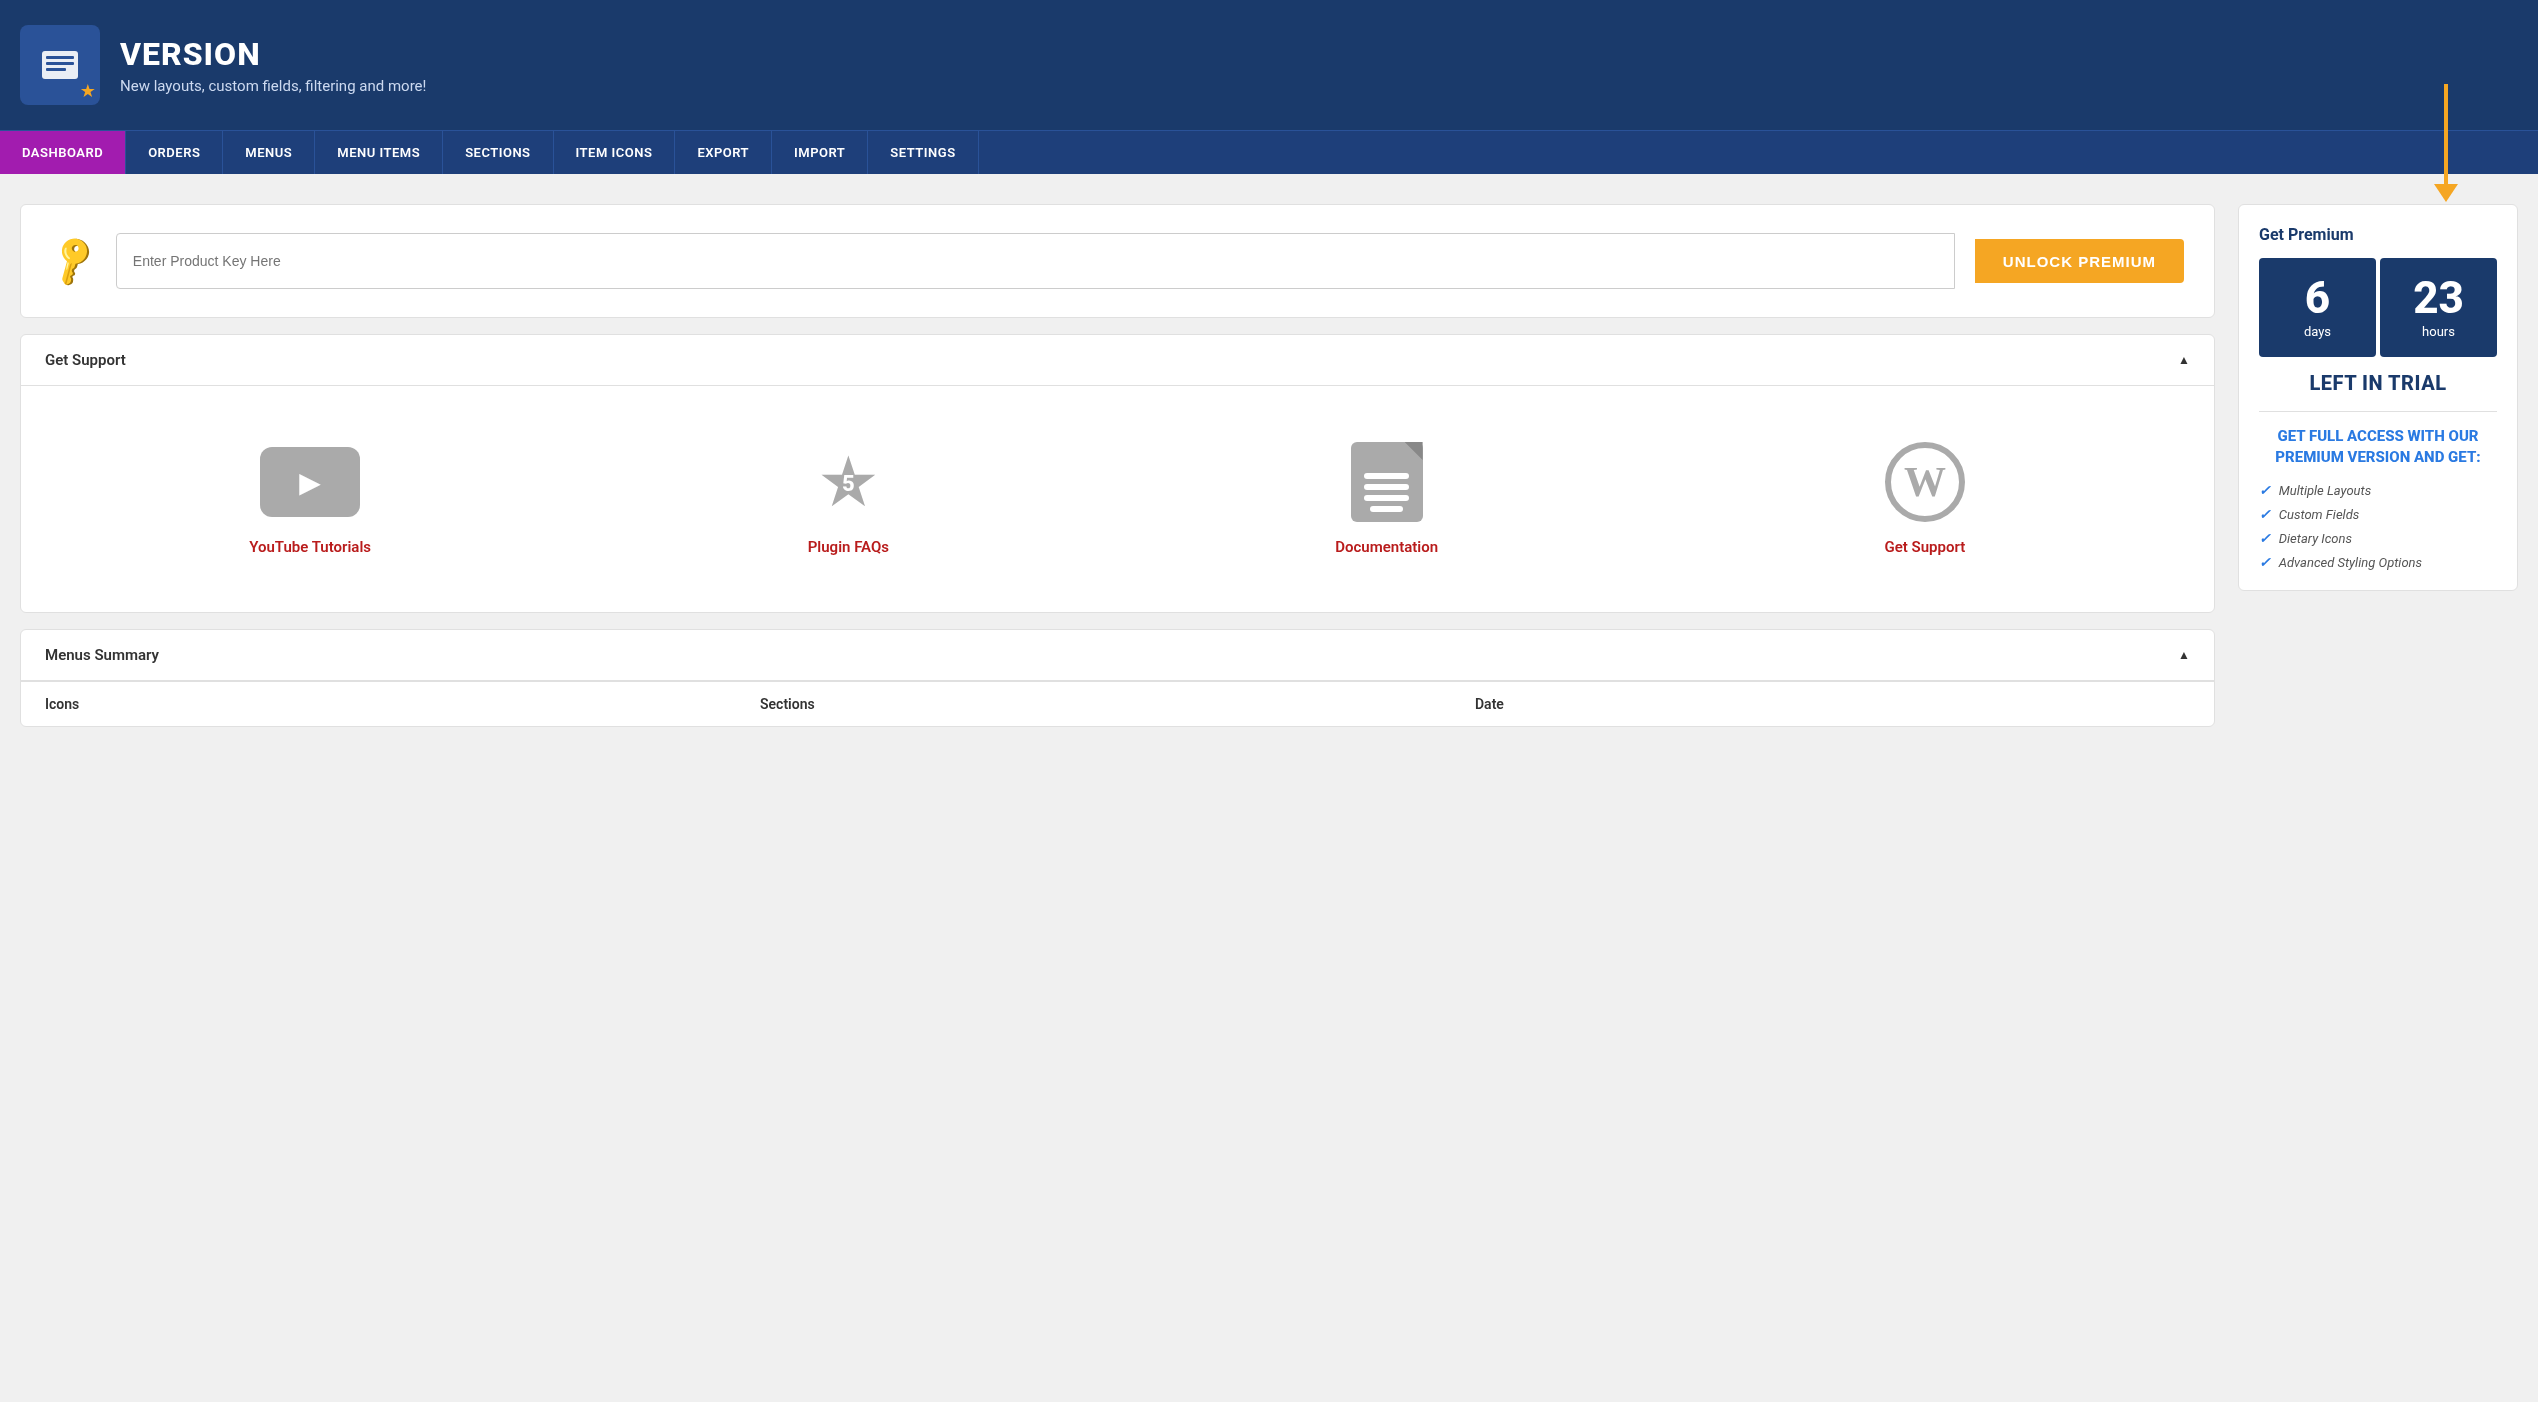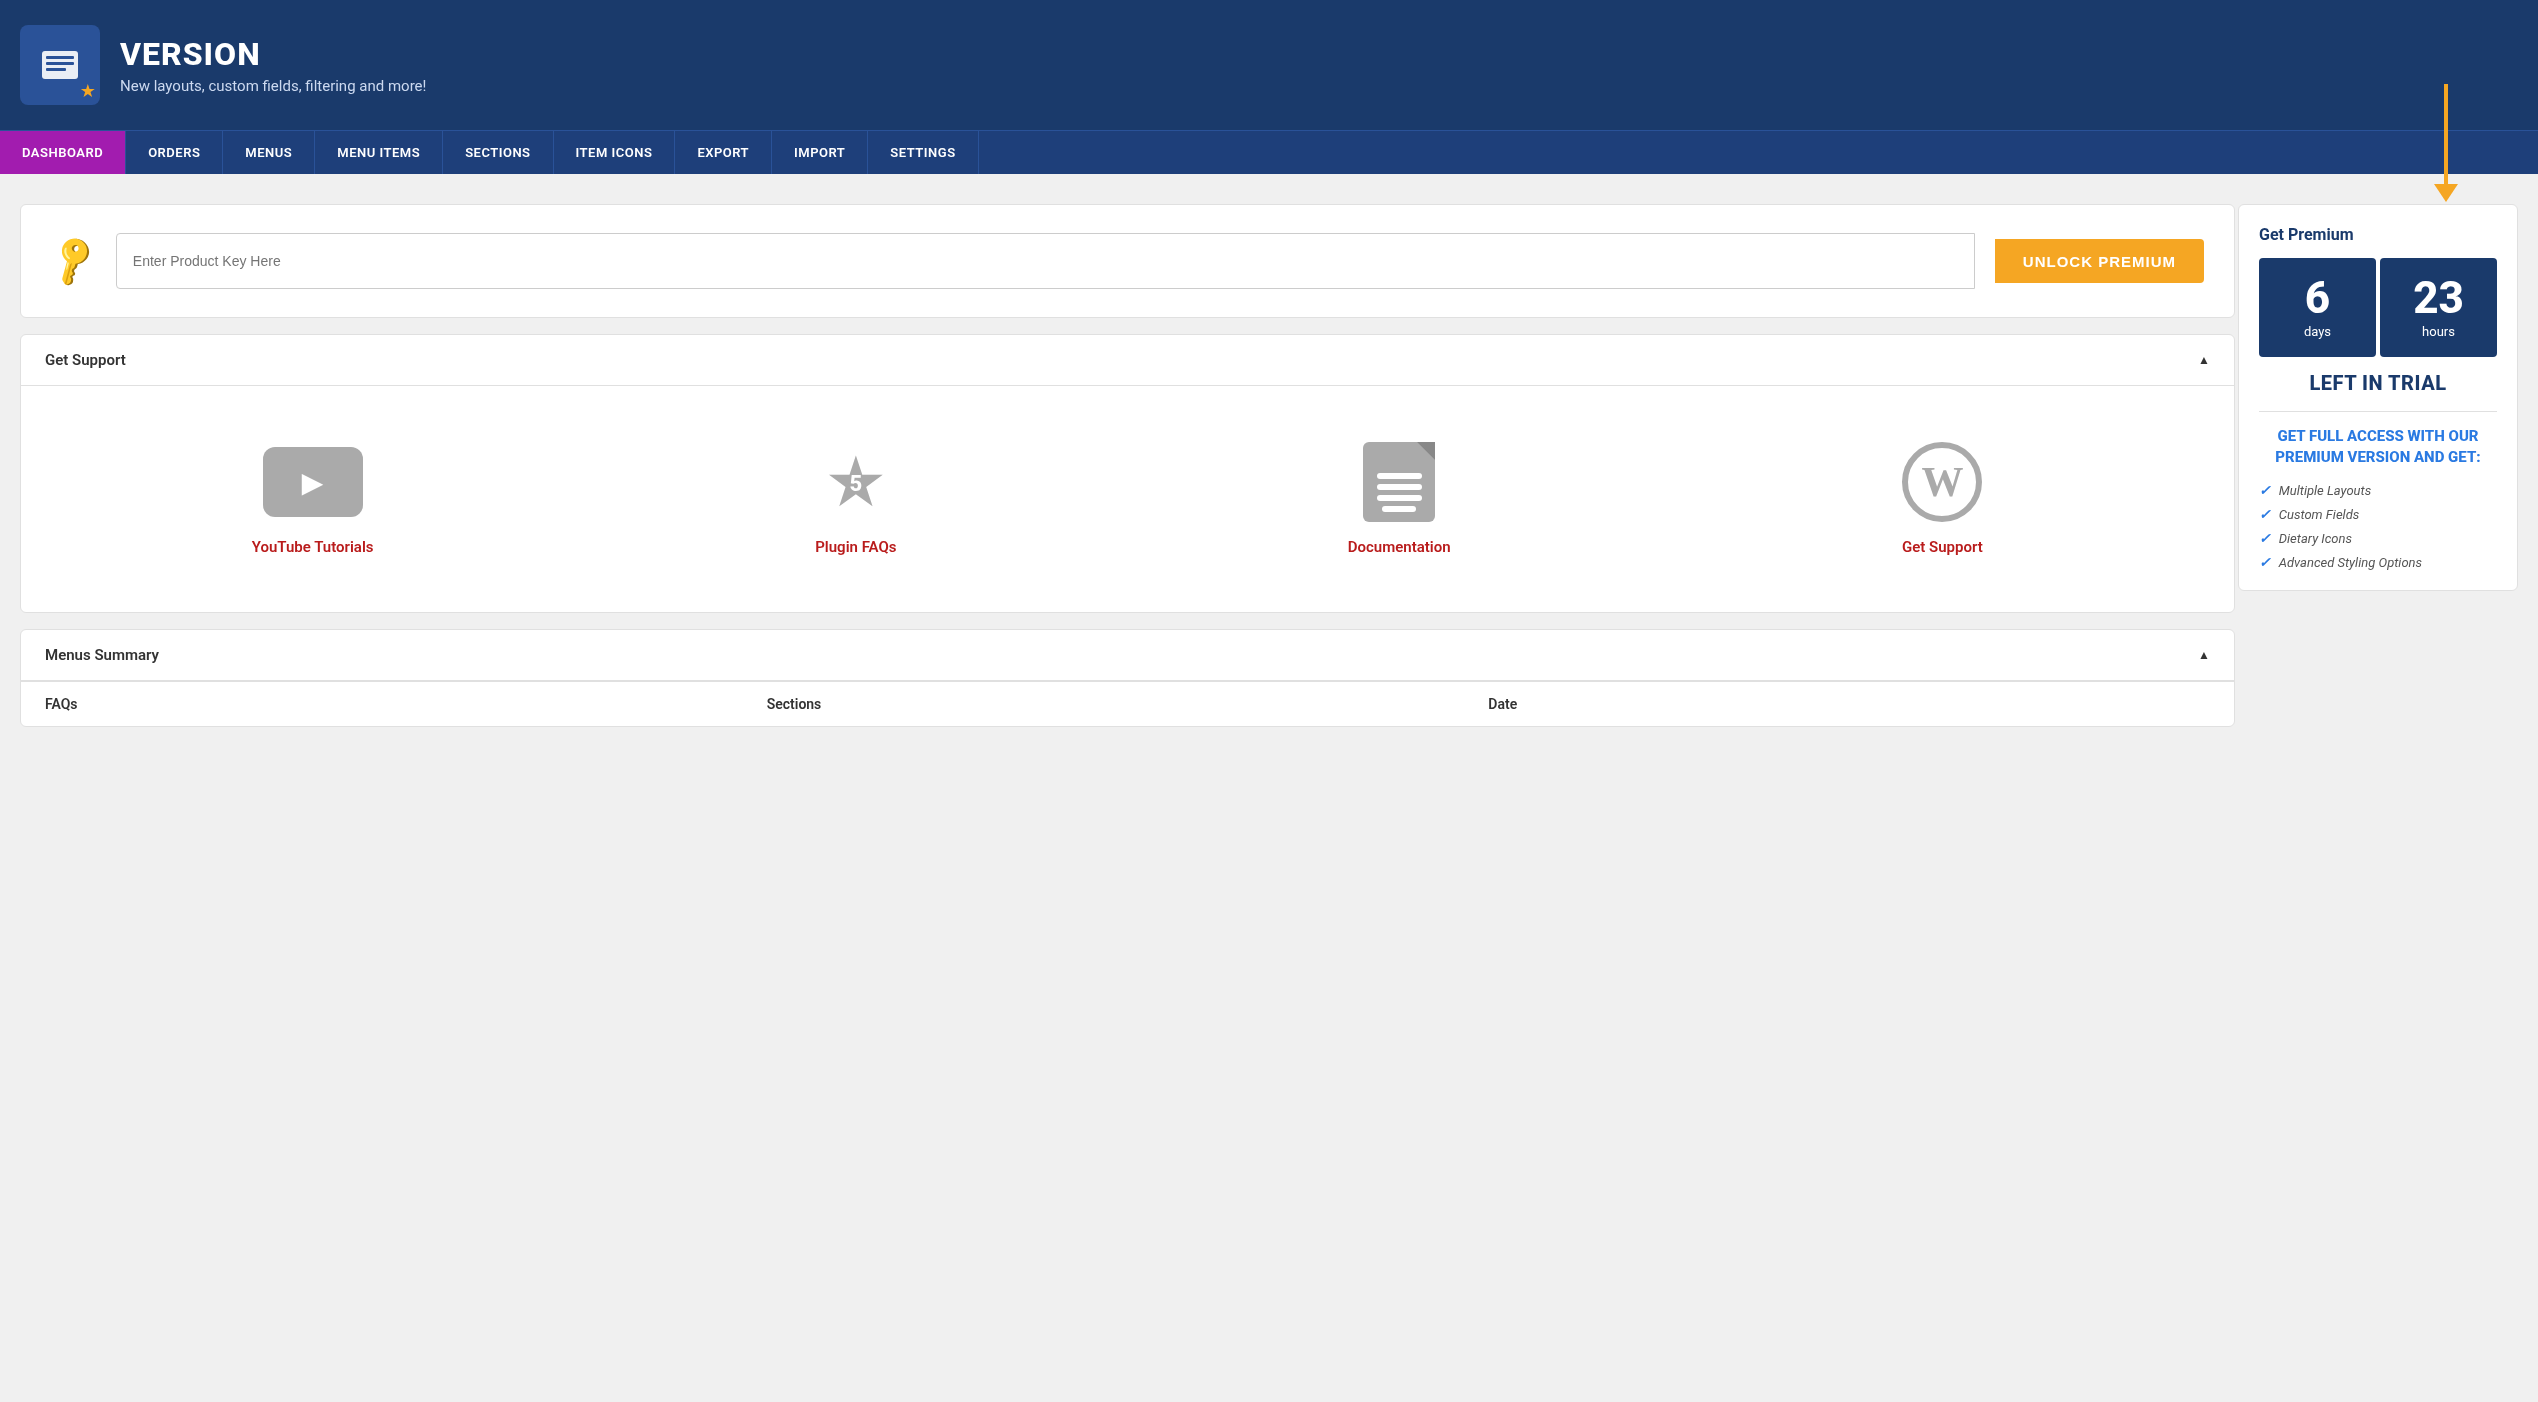--- a/index.html
+++ b/index.html
@@ -235,21 +235,21 @@
     .table-header span {
       font-size: 14px;
       font-weight: 600;
       color: #333;
     }
 
     
     .right-sidebar {
       width: 280px;
       min-width: 280px;
-      margin-left: 3px;
+      margin-left: 23px;
       position: relative;
     }
 
     
     .arrow-indicator {
       position: absolute;
       top: -120px;
       right: 60px;
       display: flex;
       flex-direction: column;
@@ -452,21 +452,21 @@
 
       </div>
     </div>
 
     <div class="menus-section">
       <div class="section-header">
         <h2>Menus Summary</h2>
         <span class="collapse-icon">▲</span>
       </div>
       <div class="table-header">
-        <span>FAQs</span>
+        <span>Icons</span>
         <span>Sections</span>
         <span>Date</span>
       </div>
     </div>
 
   </div>
 
   <div class="right-sidebar">
 
     <div class="arrow-indicator">

